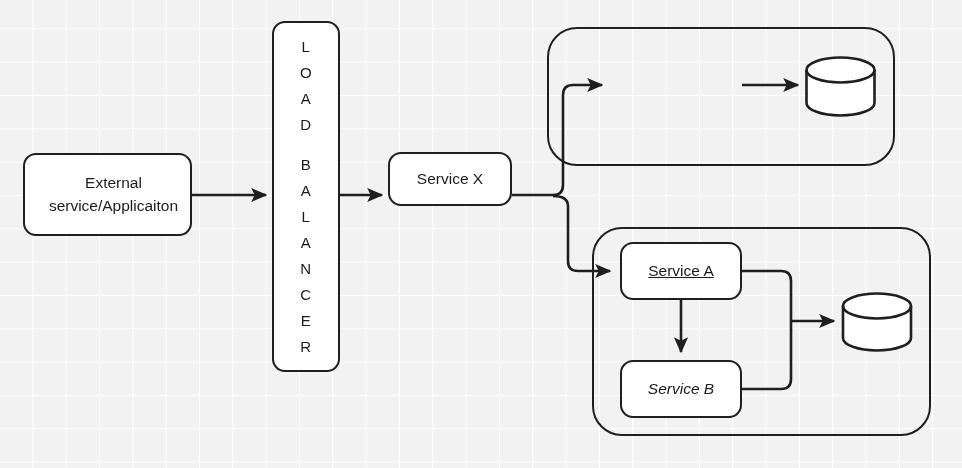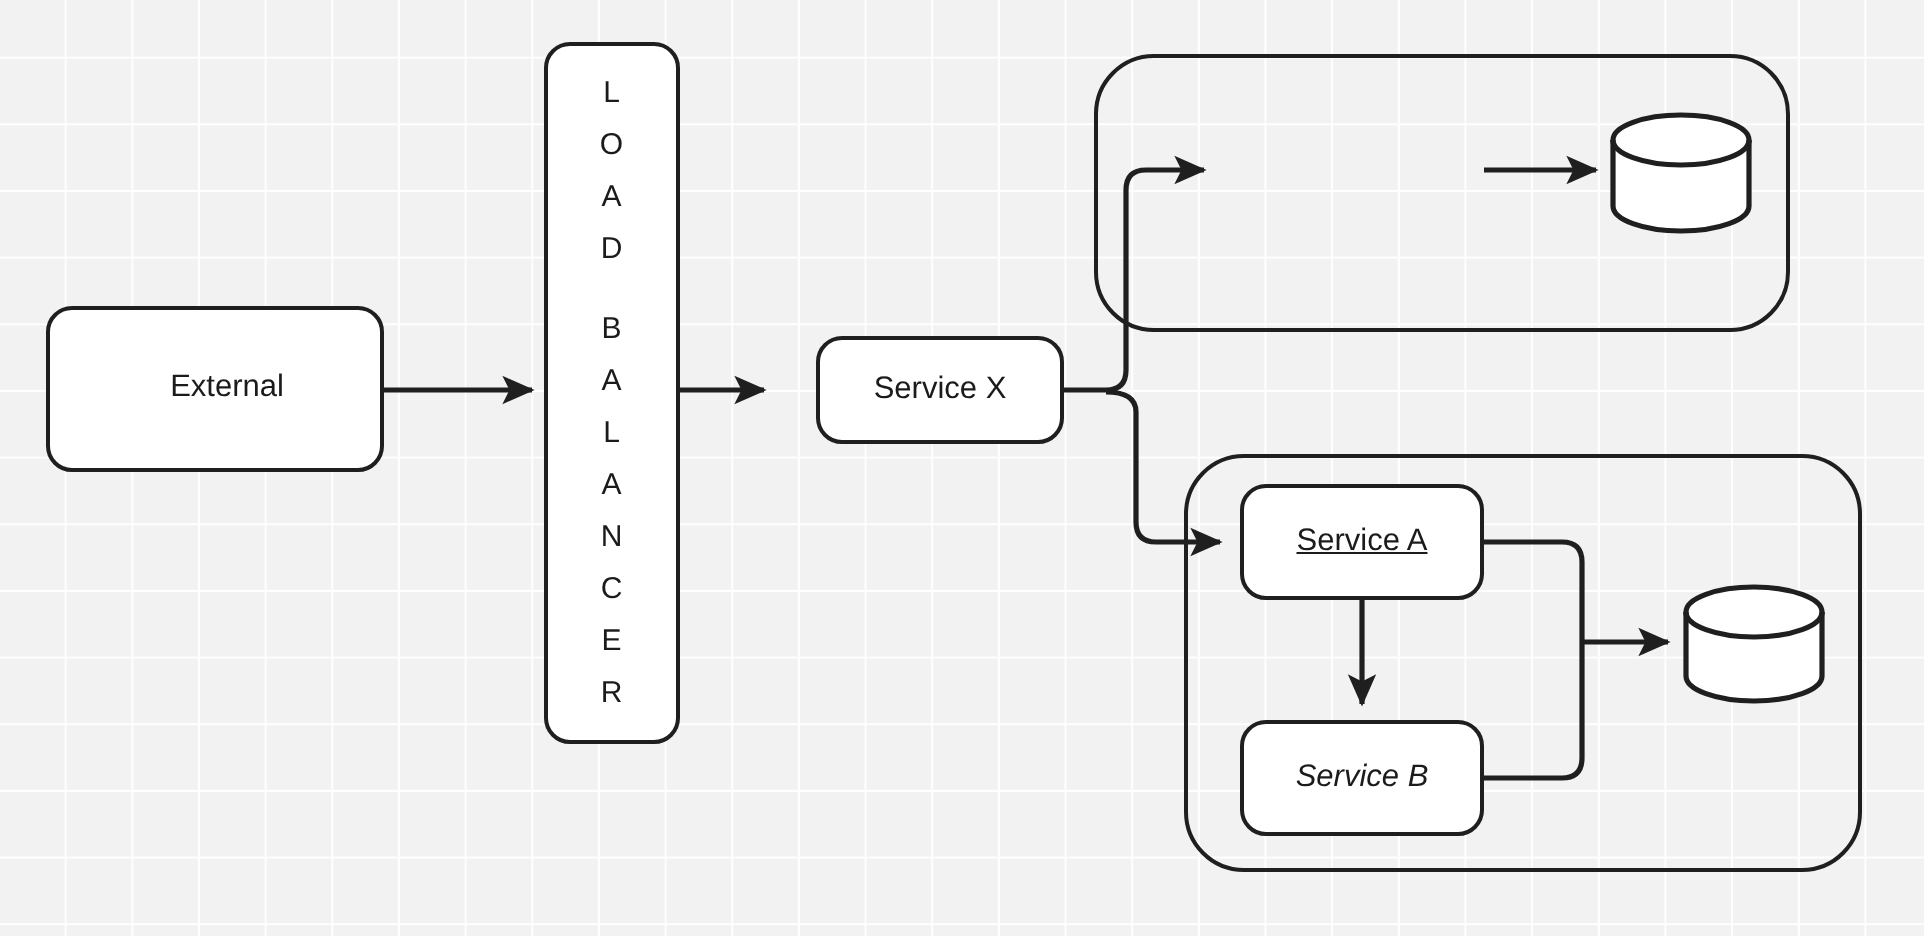--- a/index.html
+++ b/index.html
@@ -122,41 +122,42 @@
       <path d="M 843 306 A 34 12.5 0 0 0 911 306" fill="none" stroke="#1f1f1f" stroke-width="2.6"></path>
     </g>
   </svg>
 
   <div class="group-box" style="left:547px; top:27px; width:348px; height:139px;"></div>
 
   <div class="group-box" style="left:592px; top:227px; width:339px; height:209px;"></div>
 
   <div class="node" style="left:23px; top:153px; width:169px; height:83px; flex-direction:column;padding-left:12px;">
     <span>External</span>
+    <span>service/Applicaiton</span>
   </div>
 
   <div class="node" style="left:272px; top:21px; width:68px; height:351px;">
     <div class="lb-letters">
       <span>L</span>
       <span>O</span>
       <span>A</span>
       <span>D</span>
       <span class="gap">&nbsp;</span>
       <span>B</span>
       <span>A</span>
       <span>L</span>
       <span>A</span>
       <span>N</span>
       <span>C</span>
       <span>E</span>
       <span>R</span>
     </div>
   </div>
 
-  <div class="node" style="left:388px; top:168px; width:124px; height:54px;margin-left:20px;">
+  <div class="node" style="left:388px; top:152px; width:124px; height:54px;">
     <span>Service X</span>
   </div>
 
 
   <div class="node" style="left:620px; top:242px; width:122px; height:58px;text-decoration:underline;">
     <span>Service A</span>
   </div>
 
   <div class="node" style="left:620px; top:360px; width:122px; height:58px;font-style:italic;">
     <span>Service B</span>

